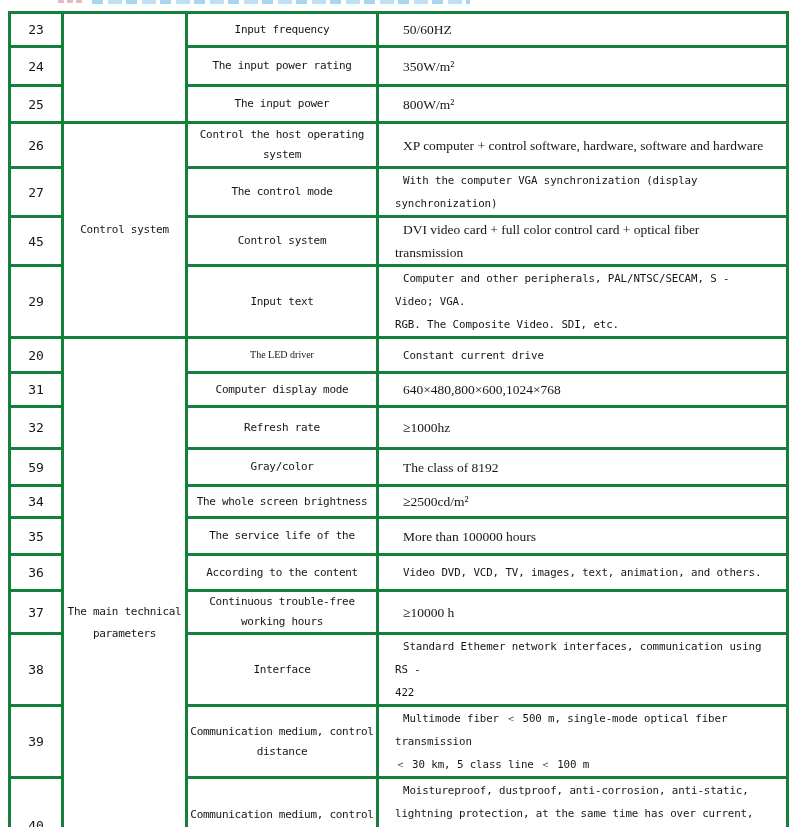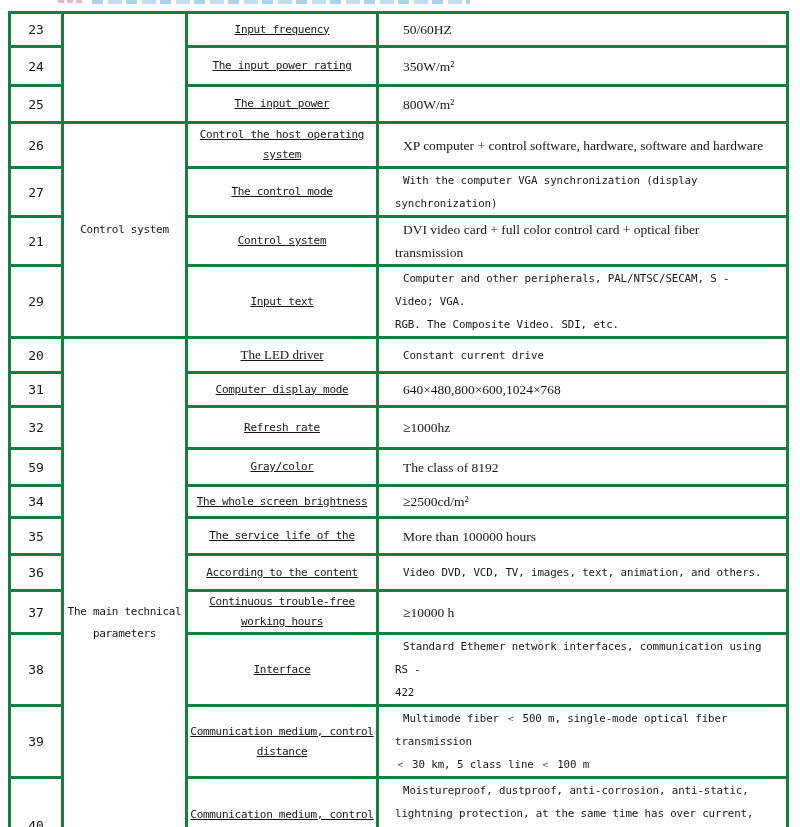--- a/index.html
+++ b/index.html
@@ -49,37 +49,36 @@
     line-height: 22px;
     letter-spacing: -0.3px;
     white-space: pre;
   }
   .c-param {
     text-align: center;
     font-size: 11px;
     line-height: 20px;
     letter-spacing: -0.3px;
     white-space: pre;
-    text-decoration: underline;
   }
   .c-val {
     text-align: left;
     font-size: 10.8px;
     line-height: 23px;
     letter-spacing: -0.1px;
     white-space: pre-wrap;
     padding: 0 16px;
     text-indent: 8px;
   }
   .serif {
     font-family: "Liberation Serif", serif;
     letter-spacing: 0;
   }
   td.c-val.serif { font-size: 13.5px; }
-  td.c-param.serif { font-size: 13px; margin-left: 30px; }
+  td.c-param.serif { font-size: 10px; margin-left: 30px; }
 </style>
 </head>
 <body>
 
 <div class="top-fragment"></div>
 <div class="top-fragment-red"></div>
 
 <table class="spec">
   <colgroup>
     <col style="width:53px">
@@ -110,21 +109,21 @@
       <td class="c-param">Control the host operating
 system</td>
       <td class="c-val serif">XP computer + control software, hardware, software and hardware</td>
     </tr>
     <tr style="height:44px">
       <td class="c-no">27</td>
       <td class="c-param">The control mode</td>
       <td class="c-val">With the computer VGA synchronization (display synchronization)</td>
     </tr>
     <tr style="height:41px">
-      <td class="c-no">21</td>
+      <td class="c-no">45</td>
       <td class="c-param">Control system</td>
       <td class="c-val serif">DVI video card + full color control card + optical fiber transmission</td>
     </tr>
     <tr style="height:57px">
       <td class="c-no">29</td>
       <td class="c-param">Input text</td>
       <td class="c-val">Computer and other peripherals, PAL/NTSC/SECAM, S - Video; VGA.
 RGB. The Composite Video. SDI, etc.</td>
     </tr>
     <tr class="thick" style="height:35px">

